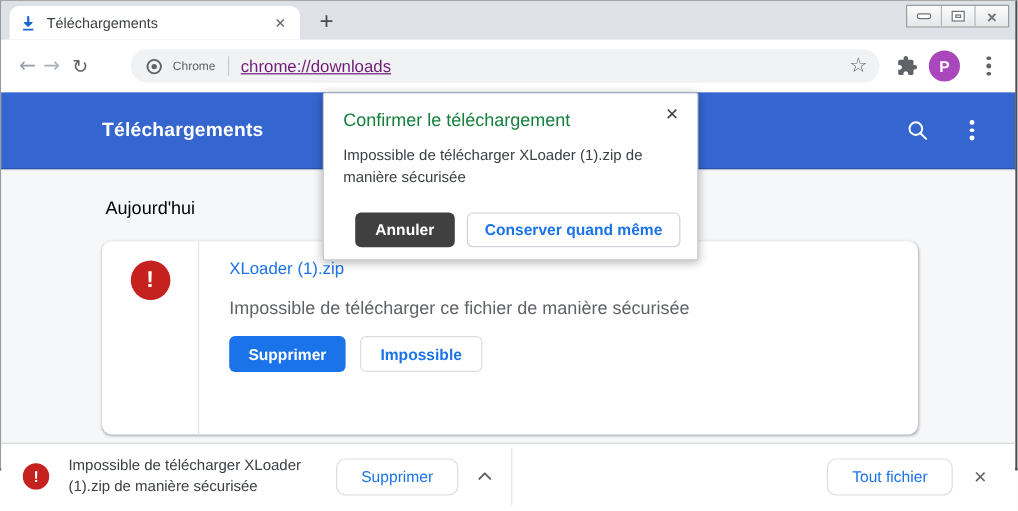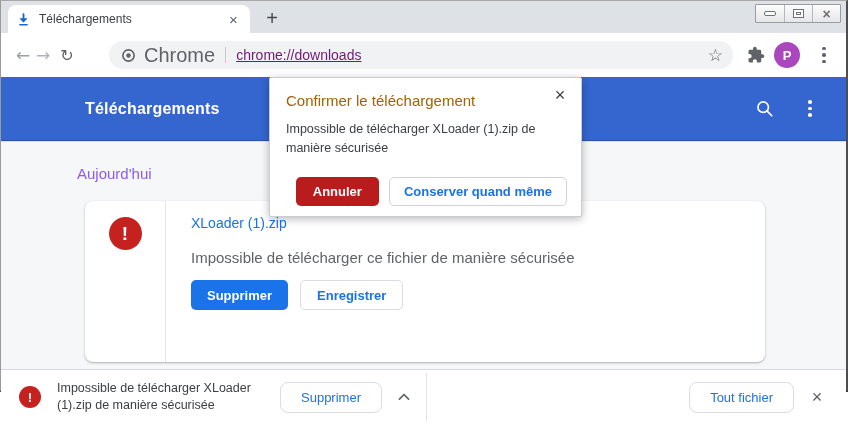--- a/index.html
+++ b/index.html
@@ -32,21 +32,21 @@
 
   
   .toolbar{ position:absolute; left:0; top:32px; width:845px; height:44px; background:#fff;
     display:flex; align-items:center; padding-left:12px; }
   .nav-ic{ width:20px; text-align:center; font-family:"DejaVu Sans",sans-serif; font-size:17px; }
   .ic-back{ color:#9aa0a6; }
   .ic-fwd{ color:#aeb3b9; }
   .ic-reload{ width:24px; margin-left:2px; color:#5f6368; font-size:16px; }
   .omnibox{ flex:1; height:28px; margin-left:30px; background:#f0f2f4; border-radius:14px;
     display:flex; align-items:center; padding:0 10px 0 12px; }
-  .omni-site{ font-size:20px; color:#5f6368; margin-left:8px; }
+  .omni-site{ font-size:10px; color:#5f6368; margin-left:8px; }
   .omni-sep{ width:1px; height:16px; background:#c6cacf; margin:0 10px; }
   .omni-url{ font-size:14px; color:#701a75;text-decoration:underline; }
   .omni-spacer{ flex:1; }
   .star{ font-family:"DejaVu Sans",sans-serif; font-size:17px; color:#5f6368; }
   .puzzle{ margin-left:14px; display:flex; }
   .avatar{ width:26px; height:26px; margin-left:9px; border-radius:50%; background:#ab47bc;
     color:#fff; font-size:13px; font-weight:bold; display:flex; align-items:center;
     justify-content:center; }
   .dots{ display:flex; flex-direction:column; gap:3px; align-items:center; }
   .dots i{ width:3.5px; height:3.5px; border-radius:50%; background:currentColor; }
@@ -57,48 +57,48 @@
   .page-header{ position:absolute; left:0; top:76px; width:845px; height:64px; background:#3565cf;
     display:flex; align-items:center; padding:0 16px 0 84px;
     border-bottom:1px solid rgba(0,0,0,.18); }
   .page-title{ color:#fff; font-size:16px; font-weight:bold; letter-spacing:.2px; }
   .hdr-actions{ margin-left:auto; display:flex; align-items:center; gap:6px; }
   .hdr-btn{ width:40px; height:40px; display:flex; align-items:center; justify-content:center; }
   .hdr-dots{ color:#fff; }
 
   
   .page-body{ position:absolute; left:0; top:141px; width:845px; height:227px; background:#f6f7f9; }
-  .section-label{ position:absolute; left:76px; top:23px; font-size:15px; color:#8b5cf6; }
+  .section-label{ position:absolute; left:87px; top:23px; font-size:15px; color:#000000; }
   .card{ position:absolute; left:84px; top:59px; width:680px; height:161px; background:#fff;
     border-radius:8px; box-shadow:0 1px 2px rgba(60,64,67,.28), 0 1px 3px rgba(60,64,67,.14);
     display:flex; }
   .card-icon-col{ width:81px; border-right:1px solid #e6e6e6; display:flex; justify-content:center; }
   .err-circle{ width:33px; height:33px; border-radius:50%; background:#c5221f; color:#fff;
     display:flex; align-items:center; justify-content:center; font-size:19px; font-weight:bold; }
   .card-icon-col .err-circle{ margin-top:16px; }
   .card-content{ flex:1; padding:14px 24px 0 25px; }
   .dl-filename{ font-size:14px; font-weight:500; color:#1a73e8; }
   .dl-url{ font-size:13px; color:#5f6368; margin-top:12px; }
   .dl-status{ font-size:15px; color:#5f6368; margin-top:18px; }
   .card-btn-row{ display:flex; margin-top:14px; gap:12px; }
   .btn-filled{ height:30px; padding:0 16px; background:#1a73e8; color:#fff; font-size:13px;
     font-weight:bold; border:none; border-radius:5px; display:flex; align-items:center; }
   .btn-outline{ height:30px; padding:0 16px; background:#fff; color:#1a73e8; font-size:13px;
     font-weight:bold; border:1px solid #dadce0; border-radius:5px; display:flex; align-items:center; }
 
   
   .dialog{ position:absolute; left:268px; top:76px; width:313px; height:140px; background:#fff;
     border:1px solid #c9ccd0; border-radius:2px; box-shadow:0 2px 8px rgba(0,0,0,.28); z-index:10; }
-  .dialog-title{ position:absolute; left:16px; top:14px; font-size:15px; color:#a16207; }
+  .dialog-title{ position:absolute; left:16px; top:14px; font-size:15px; color:#15803d; }
   .dialog-close{ position:absolute; right:11px; top:7px; font-size:18px; color:#3c4043;
     width:20px; height:20px; display:flex; align-items:center; justify-content:center; }
   .dialog-msg{ position:absolute; left:16px; top:42px; width:285px; font-size:12.5px;
     line-height:19px; color:#3c4043; }
   .dialog-btn-row{ position:absolute; right:14px; bottom:10px; display:flex; gap:10px; }
-  .btn-dlg-primary{ height:29px; padding:0 17px; background:#b91c1c; color:#fff; font-size:13px;
+  .btn-dlg-primary{ height:29px; padding:0 17px; background:#404040; color:#fff; font-size:13px;
     font-weight:bold; border:none; border-radius:5px; display:flex; align-items:center; }
   .btn-dlg-secondary{ height:29px; padding:0 14px; background:#fff; color:#1a73e8; font-size:13px;
     font-weight:bold; border:1px solid #d0d3d7; border-radius:5px; display:flex; align-items:center; }
 
   
   .dl-bar{ position:absolute; left:0; top:368px; width:845px; height:55px; background:#fff;
     border-top:1px solid #d8dadd; display:flex; align-items:center; padding:0 10px 0 18px; }
   .dl-bar .err-circle{ width:22px; height:22px; font-size:13px; flex:none; }
   .bar-msg{ width:215px; margin-left:16px; font-size:12.5px; line-height:17px; color:#3c4043; }
   .bar-btn{ height:31px; padding:0 20px; background:#fff; border:1px solid #dadce0; border-radius:8px;
@@ -197,21 +197,21 @@
     <div class="section-label">Aujourd'hui</div>
     <div class="card">
       <div class="card-icon-col">
         <div class="err-circle">!</div>
       </div>
       <div class="card-content">
         <div class="dl-filename">XLoader (1).zip</div>
         <div class="dl-status">Impossible de télécharger ce fichier de manière sécurisée</div>
         <div class="card-btn-row">
           <button class="btn-filled">Supprimer</button>
-          <button class="btn-outline">Enregistrer</button>
+          <button class="btn-outline">Impossible</button>
         </div>
       </div>
     </div>
   </div>
 
   <div class="dialog">
     <div class="dialog-title">Confirmer le téléchargement</div>
     <div class="dialog-close">×</div>
     <div class="dialog-msg">Impossible de télécharger XLoader (1).zip de manière sécurisée</div>
     <div class="dialog-btn-row">

